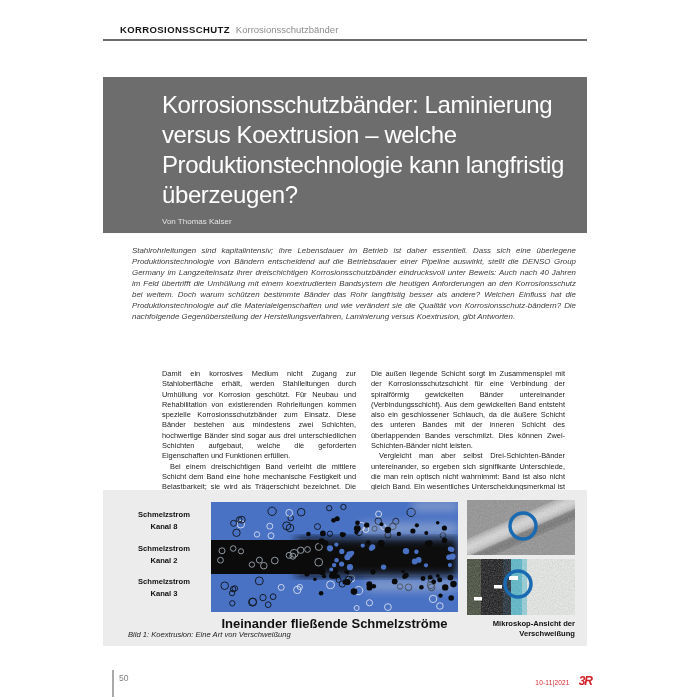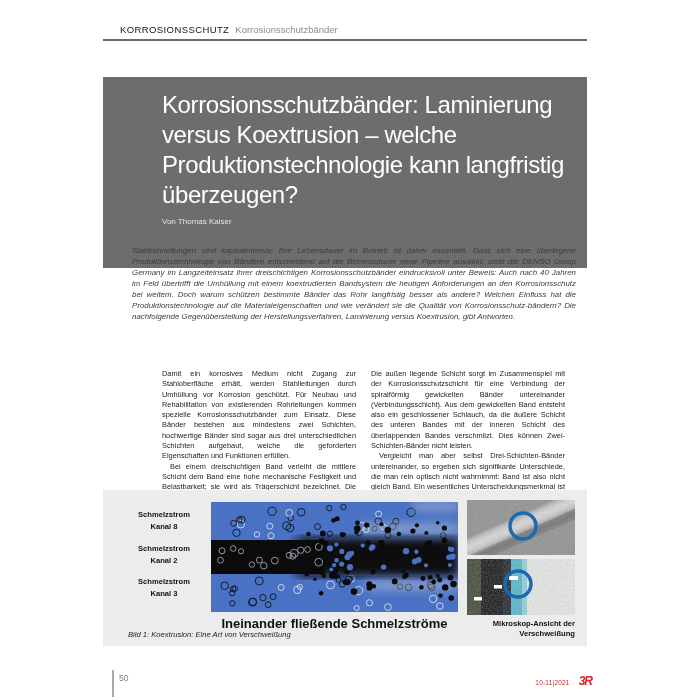--- a/index.html
+++ b/index.html
@@ -3,25 +3,25 @@
 <meta charset="utf-8">
 <style>
   * { margin:0; padding:0; box-sizing:border-box; }
   html,body { background:#fff; }
   .page {
     position:relative; width:700px; height:700px; background:#ffffff;
     font-family:"Liberation Sans", sans-serif; overflow:hidden; color:#1f1f1f;
   }
   
   .topbar { position:absolute; left:120px; top:24px; font-size:9.5px; white-space:nowrap; }
-  .kicker { font-weight:400; color:#141414; letter-spacing:.4px; }
+  .kicker { font-weight:700; color:#141414; letter-spacing:.4px; }
   .kicker-sub { color:#8c8c8c; margin-left:6px; }
   .rule { position:absolute; left:103px; top:39px; width:484px; height:1.5px; background:#6b6b6b; }
   
-  .title-block { position:absolute; left:103px; top:77px; width:484px; height:191px;
+  .title-block { position:absolute; left:103px; top:77px; width:484px; height:156px;
     padding:13px 0 0 59px; color:#fff; }
   .title-block h1 { font-size:24px; line-height:30px; font-weight:400; letter-spacing:-0.4px;
     width:425px; white-space:pre-line; }
   .byline { margin-top:7px; font-size:8px; color:#e3e3e3; }
   
   .abstract { position:absolute; left:132px; top:245px; width:444px; font-size:7.9px;
     line-height:11px; font-style:italic; color:#3c3c3c; text-align:justify; }
   
   .columns { position:absolute; left:162px; top:337px; width:403px; height:152px;
     display:flex; gap:15px; overflow:hidden;margin-top:32px; }

